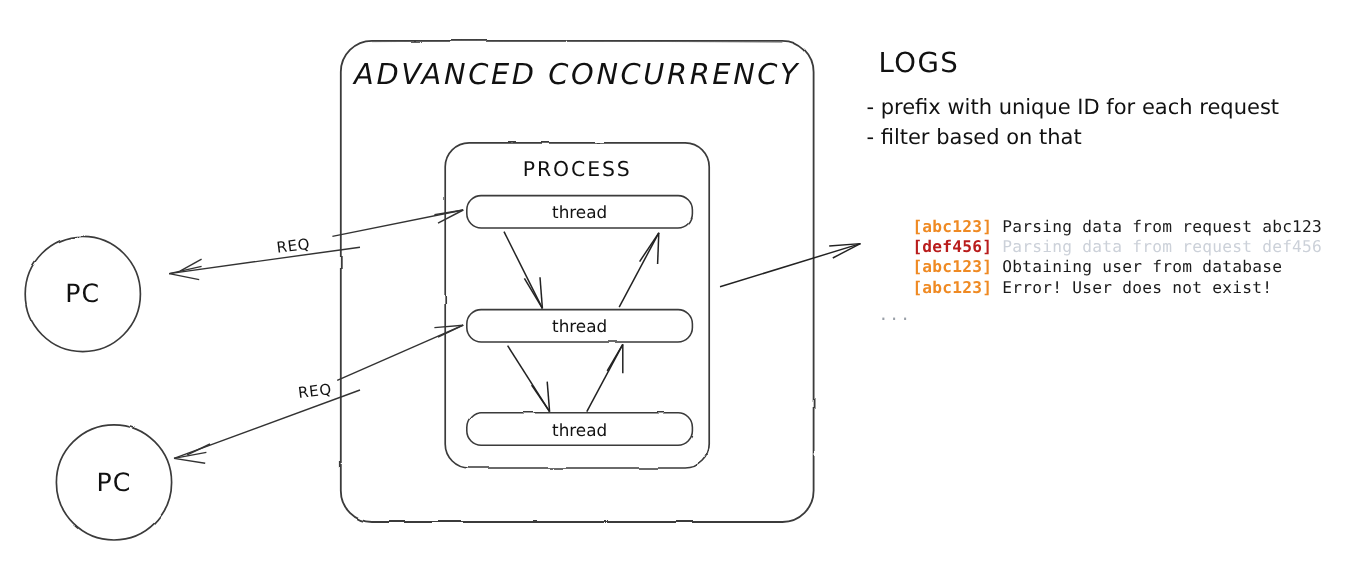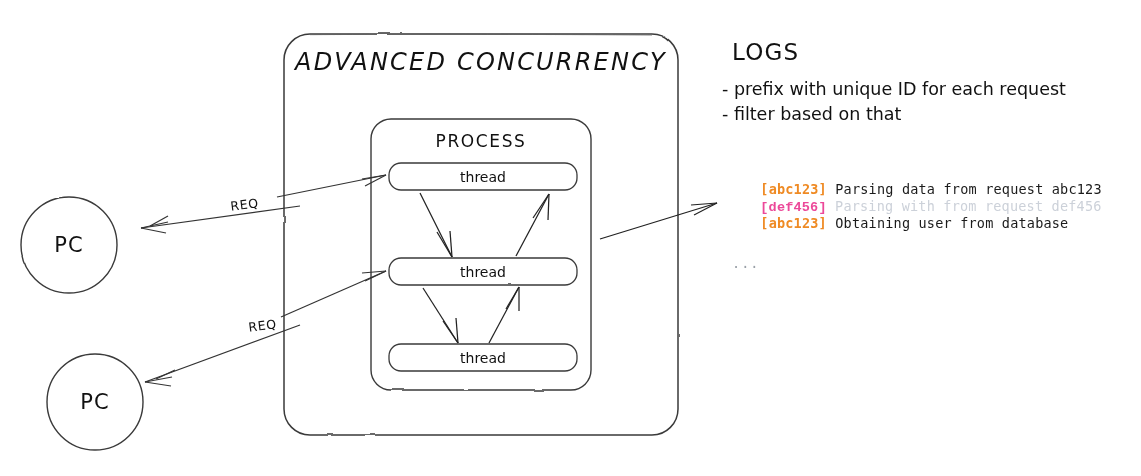--- a/index.html
+++ b/index.html
@@ -35,21 +35,21 @@
     position: absolute;
     font-family: "DejaVu Sans Mono", monospace;
     font-size: 13.5px;
     letter-spacing: 0.2px;
     white-space: pre;
     line-height: 16px;
   }
   .log-prefix { font-weight: 700; }
   .log-active .log-prefix { color: #ef8a23; }
   .log-active .log-msg { color: #1b1b1b; }
-  .log-faded .log-prefix { color: #ec4899; font-family: Liberation Mono, monospace; }
+  .log-faded .log-prefix { color: #b91c1c; }
   .log-faded .log-msg { color: #ccd1d9; }
   .log-ellipsis {
     position: absolute;
     font-family: "DejaVu Sans Mono", monospace;
     font-size: 13.5px;
     color: #9aa0a8;
     letter-spacing: 1px;
   }
 </style>
 </head>
@@ -183,19 +183,22 @@
   <text class="hand" x="722" y="95" font-size="17.5">- prefix with unique ID for each request</text>
   <text class="hand" x="722" y="120" font-size="17.5">- filter based on that</text>
 
 </svg>
 
 <div class="mono-layer">
   <div class="log-line log-active" style="left:727px; top:165px;">
     <span class="log-prefix">[abc123]</span><span class="log-msg"> Parsing data from request abc123</span>
   </div>
   <div class="log-line log-faded" style="left:727px; top:182px;">
-    <span class="log-prefix">[def456]</span><span class="log-msg"> Parsing with from request def456</span>
+    <span class="log-prefix">[def456]</span><span class="log-msg"> Parsing data from request def456</span>
   </div>
   <div class="log-line log-active" style="left:727px; top:199px;text-align:right;">
     <span class="log-prefix">[abc123]</span><span class="log-msg"> Obtaining user from database</span>
   </div>
+  <div class="log-line log-active" style="left:727px; top:216px;">
+    <span class="log-prefix">[abc123]</span><span class="log-msg"> Error! User does not exist!</span>
+  </div>
   <div class="log-ellipsis" style="left:732px; top:255px;">...</div>
 </div>
 
 </body></html>

